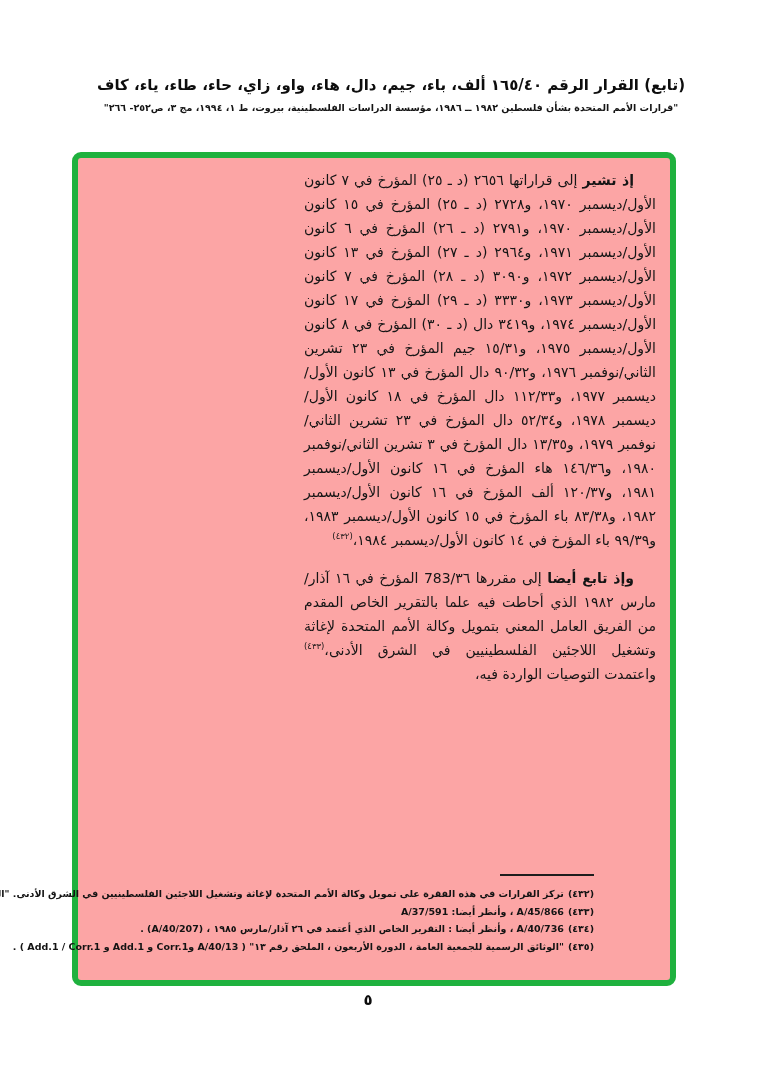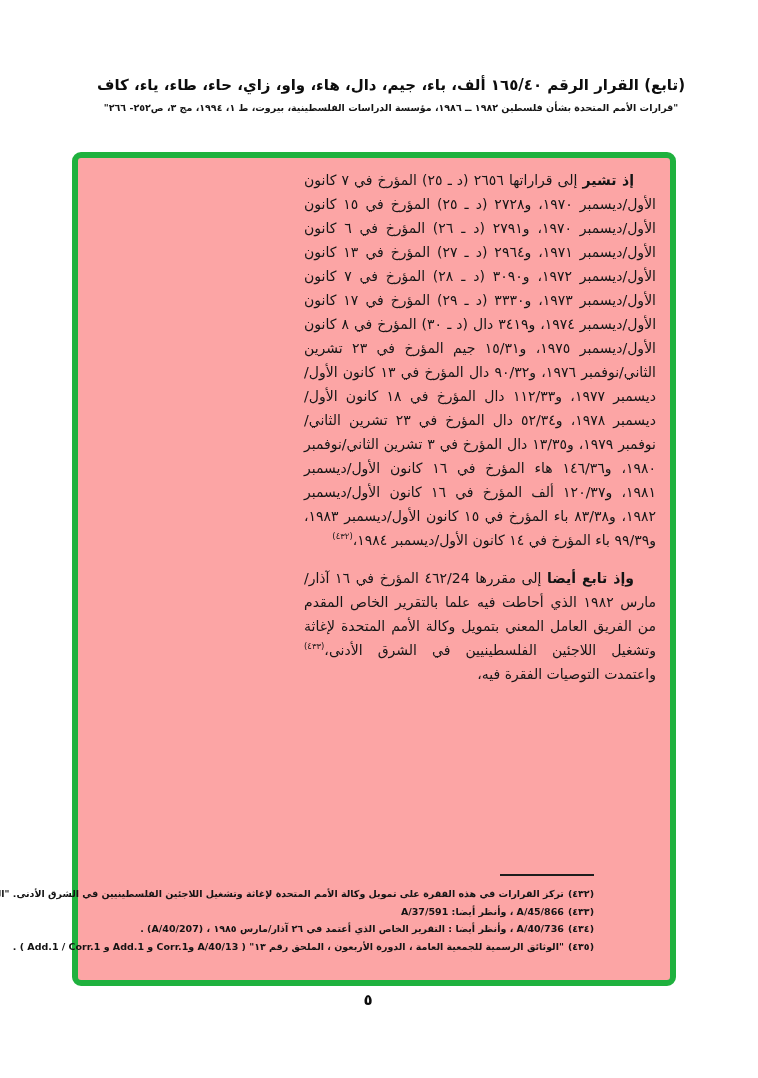--- a/index.html
+++ b/index.html
@@ -40,21 +40,21 @@
 <div class="header">
   <div class="doc-title">(تابع) القرار الرقم ١٦٥/٤٠ ألف، باء، جيم، دال، هاء، واو، زاي، حاء، طاء، ياء، كاف</div>
   <div class="doc-source">"قرارات الأمم المتحدة بشأن فلسطين ١٩٨٢ ــ ١٩٨٦، مؤسسة الدراسات الفلسطينية، بيروت، ط ١، ١٩٩٤، مج ٣، ص٢٥٢- ٢٦٦"</div>
 </div>
 
 <div class="frame">
 
   <div class="bodytext" lang="ar">
     <p><b>إذ تشير</b><span> إلى قراراتها ٢٦٥٦ (د ـ ٢٥) المؤرخ في ٧ كانون الأول/ديسمبر ١٩٧٠، و٢٧٢٨ (د ـ ٢٥) المؤرخ في ١٥ كانون الأول/ديسمبر ١٩٧٠، و٢٧٩١ (د ـ ٢٦) المؤرخ في ٦ كانون الأول/ديسمبر ١٩٧١، و٢٩٦٤ (د ـ ٢٧) المؤرخ في ١٣ كانون الأول/ديسمبر ١٩٧٢، و٣٠٩٠ (د ـ ٢٨) المؤرخ في ٧ كانون الأول/ديسمبر ١٩٧٣، و٣٣٣٠ (د ـ ٢٩) المؤرخ في ١٧ كانون الأول/ديسمبر ١٩٧٤، و٣٤١٩ دال (د ـ ٣٠) المؤرخ في ٨ كانون الأول/ديسمبر ١٩٧٥، و١٥/٣١ جيم المؤرخ في ٢٣ تشرين الثاني/نوفمبر ١٩٧٦، و٩٠/٣٢ دال المؤرخ في ١٣ كانون الأول/ديسمبر ١٩٧٧، و١١٢/٣٣ دال المؤرخ في ١٨ كانون الأول/ديسمبر ١٩٧٨، و٥٢/٣٤ دال المؤرخ في ٢٣ تشرين الثاني/نوفمبر ١٩٧٩، و١٣/٣٥ دال المؤرخ في ٣ تشرين الثاني/نوفمبر ١٩٨٠، و١٤٦/٣٦ هاء المؤرخ في ١٦ كانون الأول/ديسمبر ١٩٨١، و١٢٠/٣٧ ألف المؤرخ في ١٦ كانون الأول/ديسمبر ١٩٨٢، و٨٣/٣٨ باء المؤرخ في ١٥ كانون الأول/ديسمبر ١٩٨٣، و٩٩/٣٩ باء المؤرخ في ١٤ كانون الأول/ديسمبر ١٩٨٤،</span><sup class="ref">(٤٣٢)</sup></p>
 
-    <p><b>وإذ تابع أيضا</b><span> إلى مقررها ٤٦٢/24 المؤرخ في ١٦ آذار/مارس ١٩٨٢ الذي أحاطت فيه علما بالتقرير الخاص المقدم من الفريق العامل المعني بتمويل وكالة الأمم المتحدة لإغاثة وتشغيل اللاجئين الفلسطينيين في الشرق الأدنى،</span><sup class="ref">(٤٣٣)</sup><span> واعتمدت التوصيات الفقرة فيه،</span></p>
+    <p><b>وإذ تابع أيضا</b><span> إلى مقررها 783/٣٦ المؤرخ في ١٦ آذار/مارس ١٩٨٢ الذي أحاطت فيه علما بالتقرير الخاص المقدم من الفريق العامل المعني بتمويل وكالة الأمم المتحدة لإغاثة وتشغيل اللاجئين الفلسطينيين في الشرق الأدنى،</span><sup class="ref">(٤٣٣)</sup><span> واعتمدت التوصيات الواردة فيه،</span></p>
 
 
   </div>
 
   <div class="footnotes" lang="ar">
     <div class="fn-rule"></div>
     <div class="fn-row"><span class="fn-marker">(٤٣٢)</span><span>تركز القرارات في هذه الفقرة على تمويل وكالة الأمم المتحدة لإغاثة وتشغيل اللاجئين الفلسطينيين في الشرق الأدنى. "المحرر"</span></div>
     <div class="fn-row"><span class="fn-marker">(٤٣٣)</span><span>A/45/866 ، وأنظر أيضا: A/37/591</span></div>
     <div class="fn-row"><span class="fn-marker">(٤٣٤)</span><span>A/40/736 ، وأنظر أيضا : التقرير الخاص الذي أعتمد في ٢٦ آذار/مارس ١٩٨٥ ، (A/40/207) .</span></div>
     <div class="fn-row"><span class="fn-marker">(٤٣٥)</span><span>"الوثائق الرسمية للجمعية العامة ، الدورة الأربعون ، الملحق رقم ١٣" ( A/40/13 وCorr.1 و Add.1 و Add.1 / Corr.1 ) .</span></div>

